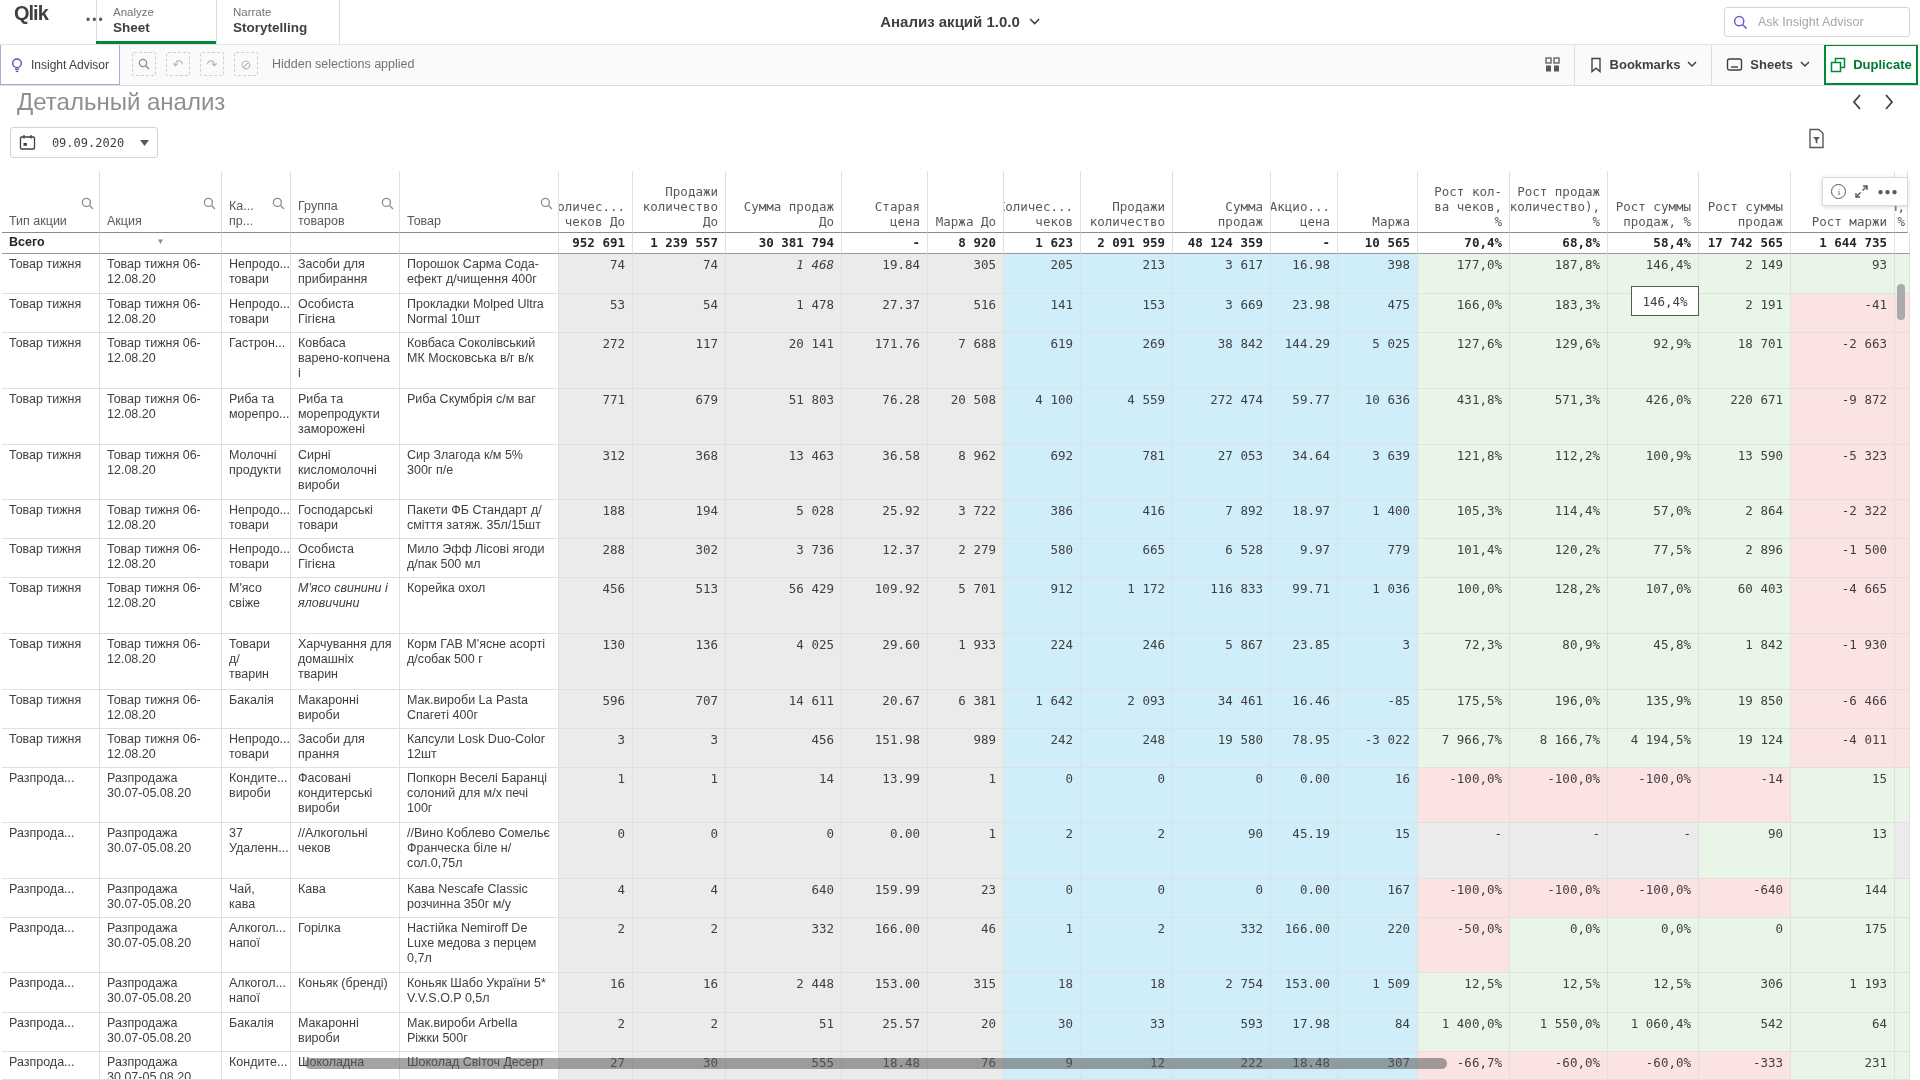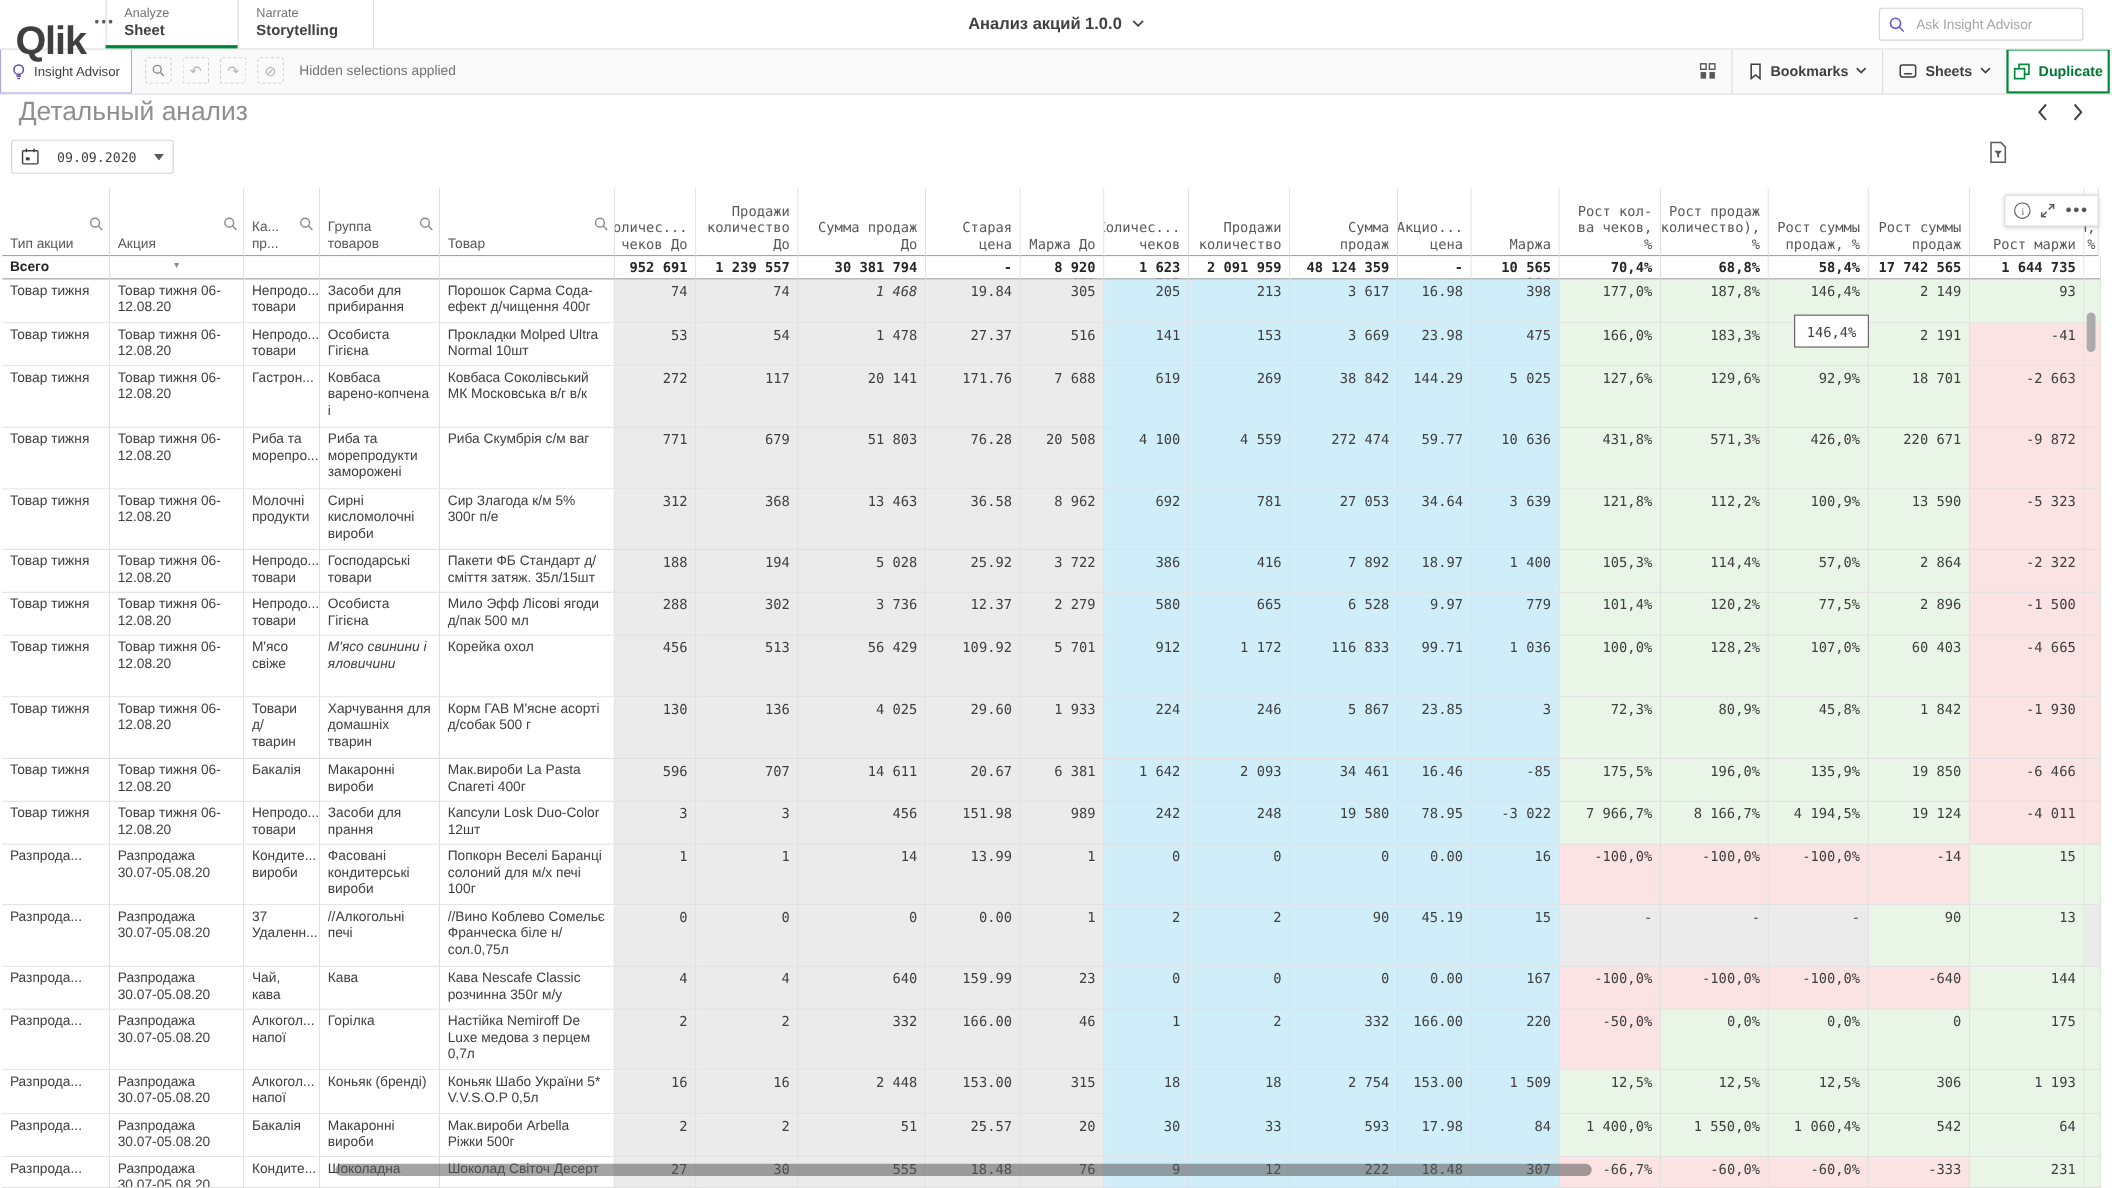--- a/index.html
+++ b/index.html
@@ -1,33 +1,33 @@
 <!DOCTYPE html>
 <html><head>
 <meta charset="utf-8">
 <style>
   html,body{margin:0;padding:0;background:#fff;}
   .stage{position:relative;width:1920px;height:1080px;overflow:hidden;background:#fff;
          font-family:"Liberation Sans",sans-serif;color:#404040;}
   
   .topbar{position:absolute;left:0;top:0;width:1920px;height:44px;background:#fff;
           border-bottom:1px solid #e2e2e2;z-index:20;}
-  .logo{position:absolute;left:14px;top:16px;font-size:36px;font-weight:bold;color:#3f3f3f;letter-spacing:-1px;text-align:right;}
+  .logo{position:absolute;left:14px;top:2px;font-size:20px;font-weight:bold;color:#3f3f3f;letter-spacing:-1px;text-align:right;}
   .more-dots{position:absolute;left:86px;top:13px;color:#595959;font-size:12px;letter-spacing:2px;cursor:pointer;}
   .tab{position:absolute;top:0;height:44px;box-sizing:border-box;border-left:1px solid #dcdcdc;
        padding:5px 0 0 16px;cursor:pointer;}
   .tab.t0{left:96px;width:120px;}
   .tab.t1{left:216px;width:124px;border-right:1px solid #dcdcdc;}
   .tab .small{font-size:11.5px;color:#737373;line-height:14px;}
   .tab .big{font-size:13.5px;font-weight:bold;color:#404040;line-height:17px;}
   .tab-underline{position:absolute;left:96px;top:41px;width:120px;height:3px;background:#00873d;}
   .app-title-wrap{position:absolute;left:50%;transform:translateX(-50%);top:13px;display:flex;
                   align-items:center;gap:9px;cursor:pointer;}
   .app-title{font-size:15px;font-weight:600;color:#404040;}
-  .searchbox{position:absolute;right:26px;top:7px;width:186px;height:30px;box-sizing:border-box;
+  .searchbox{position:absolute;right:10px;top:7px;width:186px;height:30px;box-sizing:border-box;
              border:1px solid #d4d4d4;border-radius:3px;display:flex;align-items:center;padding:0 8px;gap:8px;background:#fff;}
   .searchbox input{border:none;outline:none;font-size:12.5px;color:#404040;width:140px;
                    font-family:"Liberation Sans",sans-serif;}
   .searchbox input::placeholder{color:#a6a6a6;}
   
   .toolbar{position:absolute;left:0;top:44px;width:1920px;height:41px;background:#fafafa;
            border-bottom:1px solid #ddd;z-index:19;}
   .ia-btn{position:absolute;left:0;top:0;width:120px;height:41px;box-sizing:border-box;background:#fff;
           border:1px solid #b4a6da;display:flex;align-items:center;gap:6px;padding:0 8px;cursor:pointer;}
   .ia-btn span{font-size:12px;color:#404040;}
@@ -623,21 +623,21 @@
         <div class="t-cell num bg-pink" style="width: 98px; flex: 0 0 98px; height: 55px;">-100,0%</div>
         <div class="t-cell num bg-pink" style="width: 91px; flex: 0 0 91px; height: 55px;">-100,0%</div>
         <div class="t-cell num bg-pink" style="width: 92px; flex: 0 0 92px; height: 55px;">-14</div>
         <div class="t-cell num bg-green" style="width: 104px; flex: 0 0 104px; height: 55px;">15</div>
         <div class="t-cell num bg-green" style="width: 13px; flex: 0 0 13px; height: 55px;"></div>
       </div>
       <div class="t-row d-row" style="height: 56px;">
         <div class="t-cell d-cell" style="width: 98px; flex: 0 0 98px; height: 56px;">Разпрода...</div>
         <div class="t-cell d-cell" style="width: 122px; flex: 0 0 122px; height: 56px;">Разпродажа 30.07-05.08.20</div>
         <div class="t-cell d-cell" style="width: 69px; flex: 0 0 69px; height: 56px;">37 Удаленн...</div>
-        <div class="t-cell d-cell" style="width: 109px; flex: 0 0 109px; height: 56px;">//Алкогольні печі</div>
+        <div class="t-cell d-cell" style="width: 109px; flex: 0 0 109px; height: 56px;">//Алкогольні чеков</div>
         <div class="t-cell d-cell" style="width: 159px; flex: 0 0 159px; height: 56px;">//Вино Коблево Сомельє Франческа біле н/сол.0,75л</div>
         <div class="t-cell num bg-before" style="width: 74px; flex: 0 0 74px; height: 56px;">0</div>
         <div class="t-cell num bg-before" style="width: 93px; flex: 0 0 93px; height: 56px;">0</div>
         <div class="t-cell num bg-before" style="width: 116px; flex: 0 0 116px; height: 56px;">0</div>
         <div class="t-cell num bg-before" style="width: 86px; flex: 0 0 86px; height: 56px;">0.00</div>
         <div class="t-cell num bg-before" style="width: 76px; flex: 0 0 76px; height: 56px;">1</div>
         <div class="t-cell num bg-after" style="width: 77px; flex: 0 0 77px; height: 56px;">2</div>
         <div class="t-cell num bg-after" style="width: 92px; flex: 0 0 92px; height: 56px;">2</div>
         <div class="t-cell num bg-after" style="width: 98px; flex: 0 0 98px; height: 56px;">90</div>
         <div class="t-cell num bg-after" style="width: 67px; flex: 0 0 67px; height: 56px;">45.19</div>

